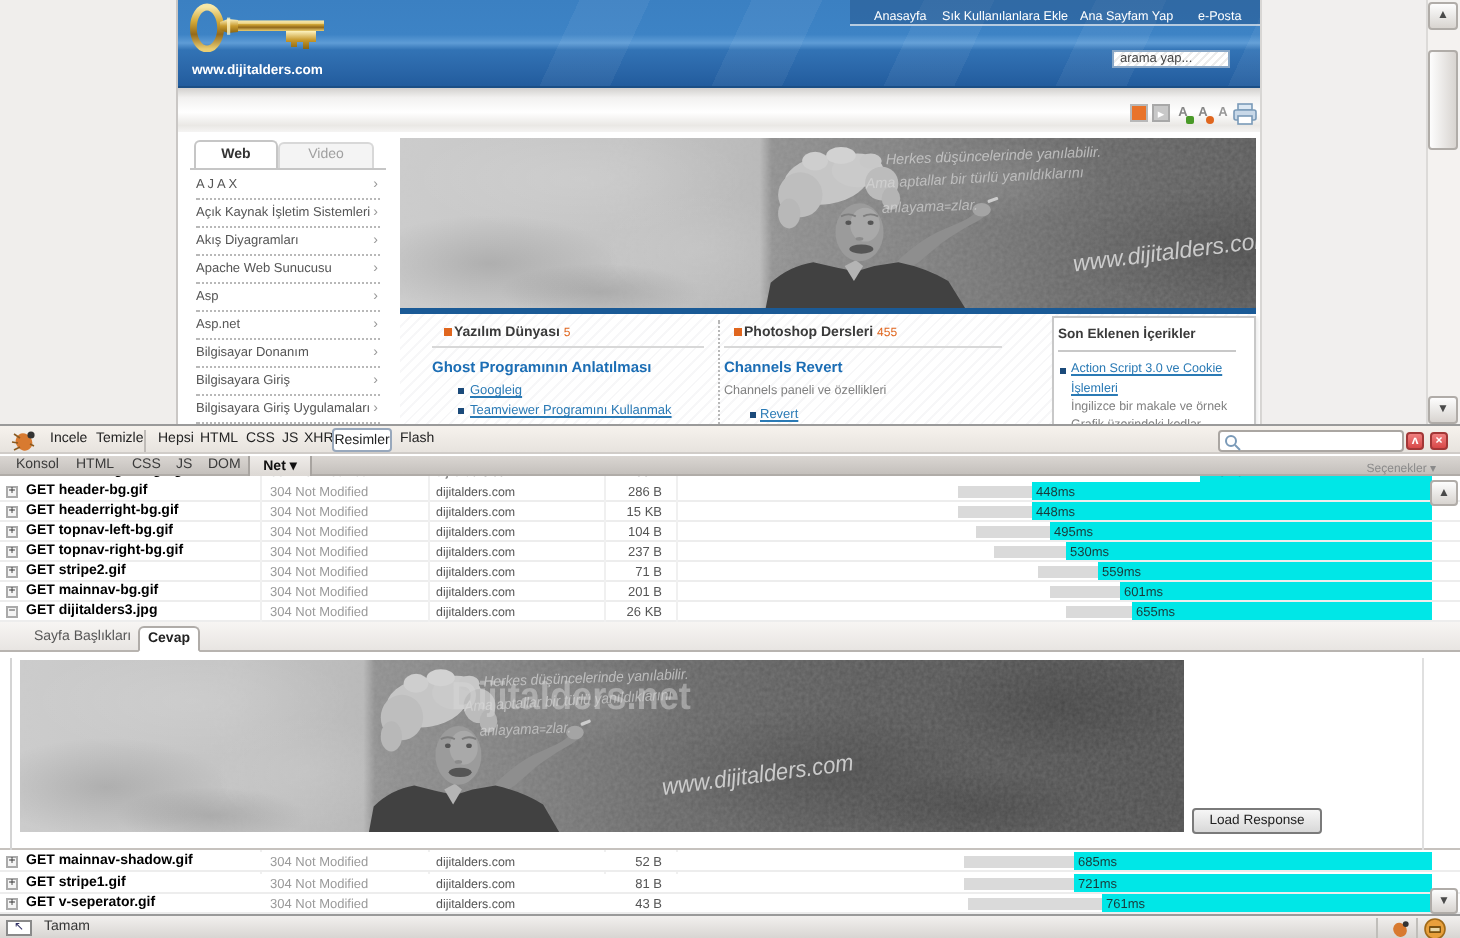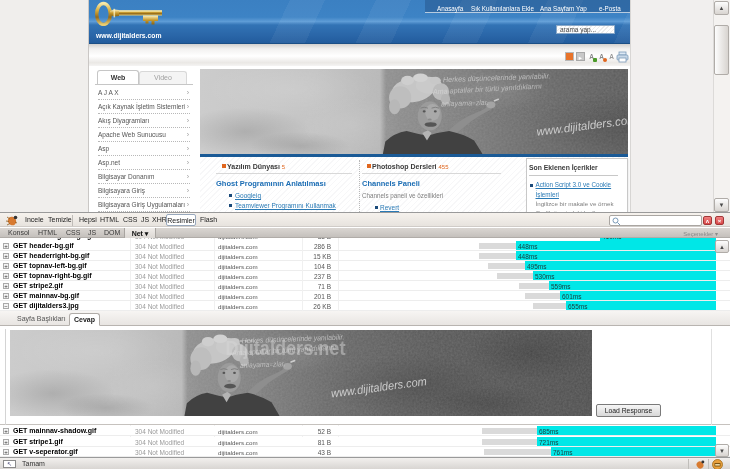--- a/index.html
+++ b/index.html
@@ -259,21 +259,21 @@
 <span class="hrule" style="left:216px;top:173px;width:136px"></span>
 <span class="biglink txt" style="left:216px;top:179px">Ghost Programının Anlatılması</span>
 <span class="lb2" style="left:229px;top:194px"></span>
 <span class="lk txt" style="left:235px;top:192px">Googleig</span>
 <span class="lb2" style="left:229px;top:204px"></span>
 <span class="lk txt" style="left:235px;top:202px">Teamviewer Programını Kullanmak</span>
 <div id="vsep1"></div>
 <span class="h1b" style="left:367px;top:164px"></span>
 <span class="hdr txt" style="left:372px;top:162.5px">Photoshop Dersleri <span class="cnt" style="position:static">455</span></span>
 <span class="hrule" style="left:362px;top:173px;width:139px"></span>
-<span class="biglink txt" style="left:362px;top:179px">Channels Paneli</span>
+<span class="biglink txt" style="left:362px;top:179px">Channels Revert</span>
 <span class="gtxt txt" style="left:362px;top:191.5px">Channels paneli ve özellikleri</span>
 <span class="lb2" style="left:375px;top:206px"></span>
 <span class="lk txt" style="left:380px;top:204px">Revert</span>
 <div id="rightbox"></div>
 <span class="hdr txt" style="left:529px;top:164px;font-size:6.8px">Son Eklenen İçerikler</span>
 <span class="hrule" style="left:529px;top:174.5px;width:89px;background:#c8c8c8"></span>
 <span class="lb2" style="left:530px;top:184px"></span>
 <span class="lk txt" style="left:535.5px;top:181px;font-size:6.3px">Action Script 3.0 ve Cookie</span>
 <span class="lk txt" style="left:535.5px;top:191px;font-size:6.3px">İşlemleri</span>
 <span class="gtxt txt" style="left:535.5px;top:200px;font-size:6.2px">İngilizce bir makale ve örnek</span>

